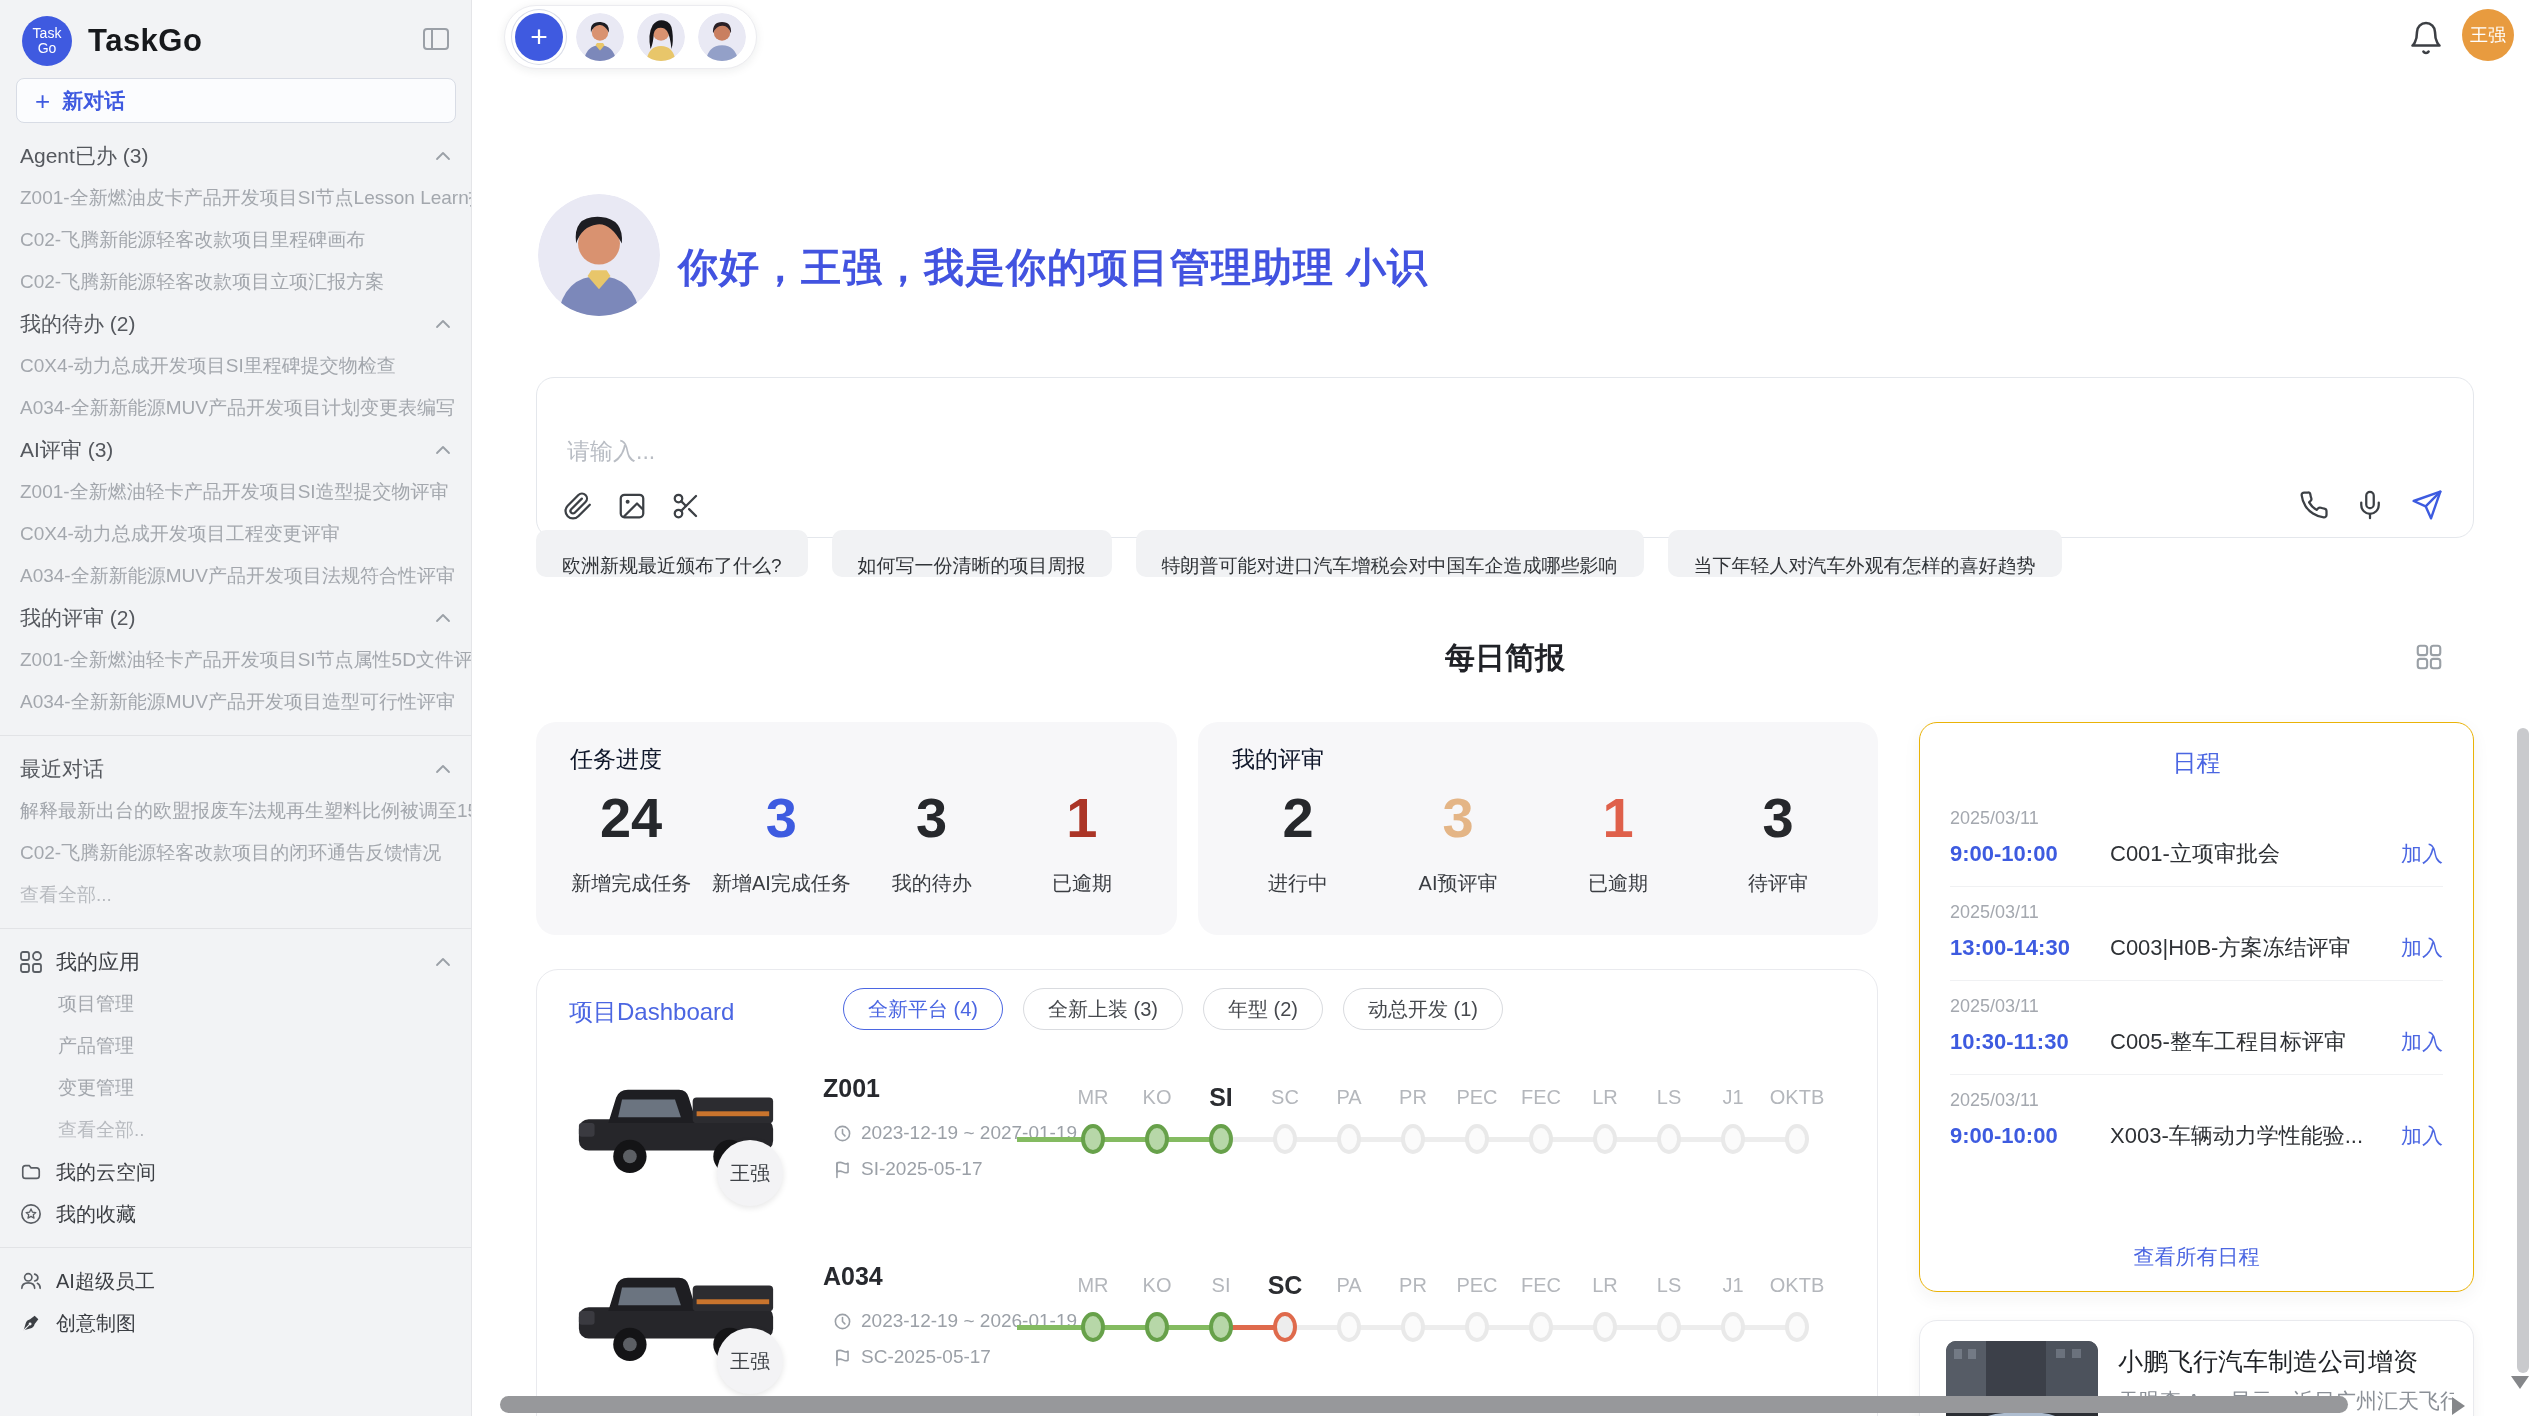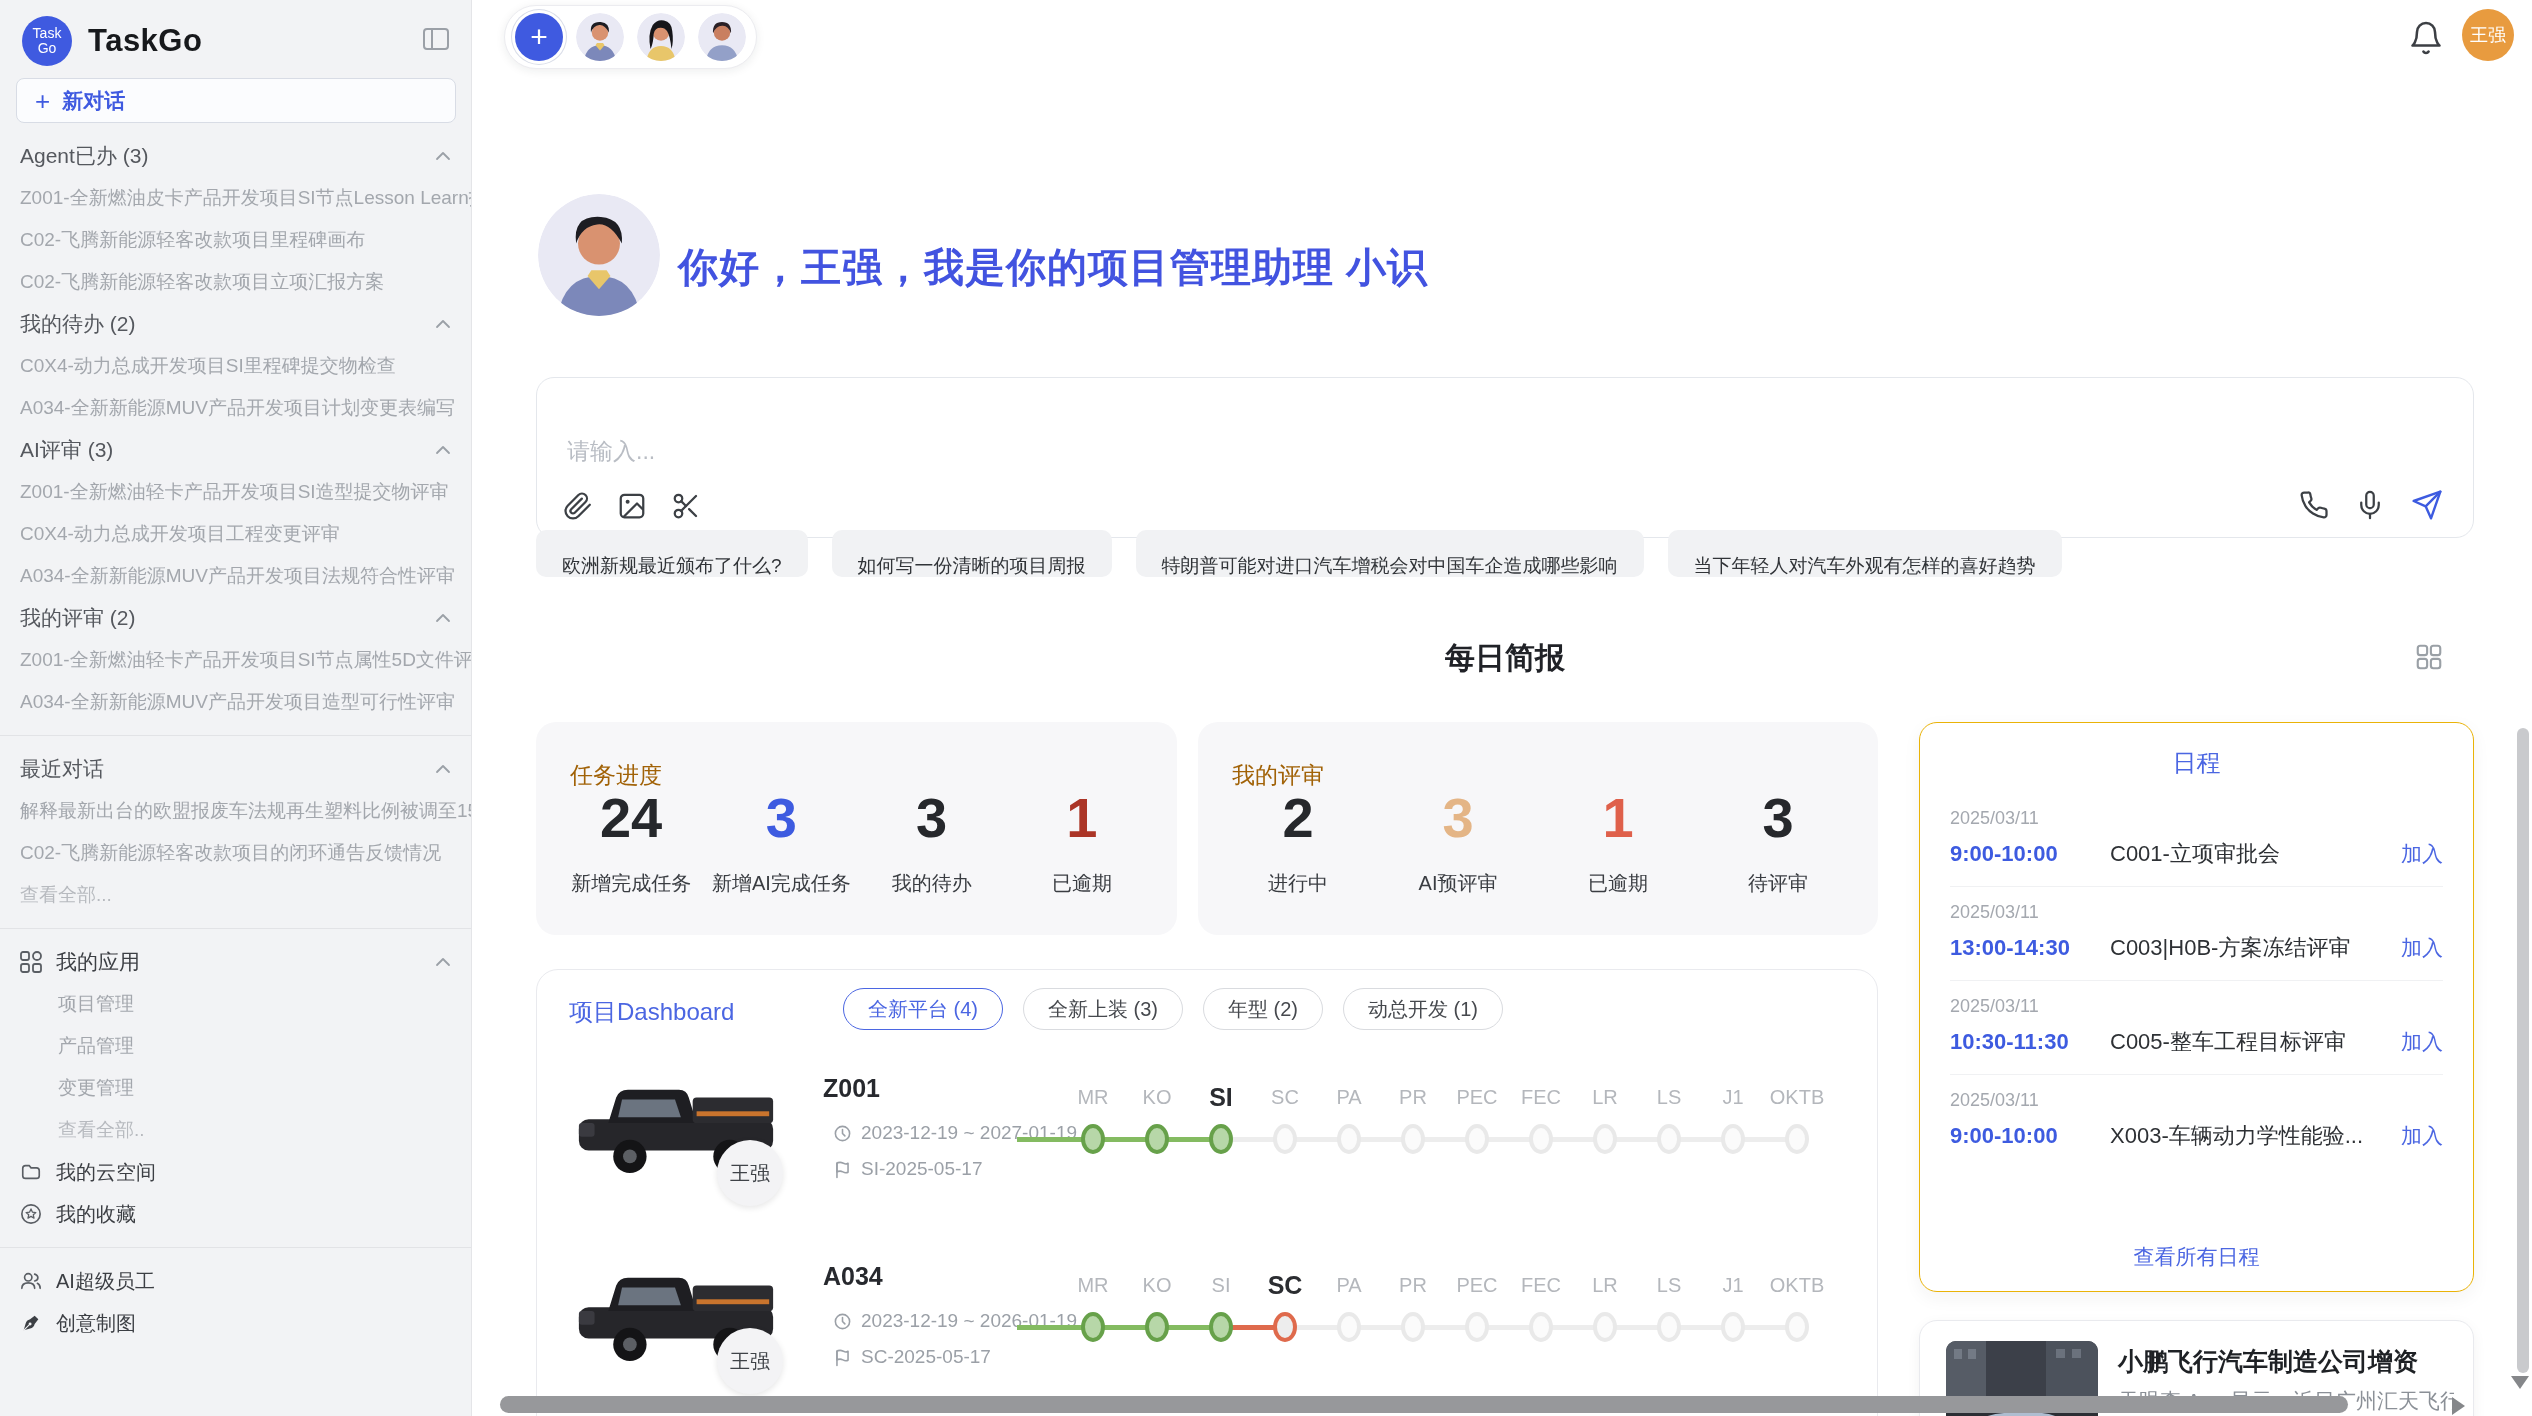--- a/index.html
+++ b/index.html
@@ -96,21 +96,21 @@
   }
 
   
   .briefing-title { position: absolute; left: 536px; top: 638px; width: 1938px; text-align: center; font-size: 30px; font-weight: 700; color: #202227; }
   .briefing-grid { position: absolute; left: 2414px; top: 642px; cursor: pointer; }
 
   
   .stat-card { position: absolute; top: 722px; height: 213px; background: #f7f7f9; border-radius: 20px; }
   .stat-card.c1 { left: 536px; width: 641px; }
   .stat-card.c2 { left: 1198px; width: 680px; }
-  .card-title { position: absolute; left: 34px; top: 22px; font-size: 23px; color: #a16207; margin-top: 16px; }
+  .card-title { position: absolute; left: 34px; top: 22px; font-size: 23px; color: #0f172a; }
   .stats-row { position: absolute; left: 0; right: 0; top: 64px; display: flex; padding: 0 20px; }
   .stat { flex: 1; text-align: center; }
   .stat-value { font-size: 56px; font-weight: 600; line-height: 64px; }
   .stat-label { margin-top: 20px; font-size: 20px; color: #3a3d42; }
 
   
   .schedule-card {
     position: absolute; left: 1919px; top: 722px; width: 555px; height: 570px;
     background: #fff; border: 1px solid #eab308; border-radius: 18px;
     box-shadow: 0 6px 18px rgba(31,35,41,.05);
@@ -165,21 +165,21 @@
   .ms-cell.seg-pending::before { left: -32px; width: 64px; background: #ededed; }
   .ms-cell.lead::before { left: -44px; width: 76px; background: #84bb61; }
 
   
   .news-card {
     position: absolute; left: 1919px; top: 1320px; width: 555px; height: 150px;
     background: #fff; border: 1px solid #e9eaee; border-radius: 18px; overflow: hidden;
     box-shadow: 0 4px 14px rgba(31,35,41,.05);
   }
   .news-img { position: absolute; left: 26px; top: 20px; width: 152px; height: 110px; border-radius: 10px; overflow: hidden; }
-  .news-title { position: absolute; left: 198px; top: 24px; font-size: 25px; font-weight: 700; color: #1e2125; }
+  .news-title { position: absolute; left: 198px; top: 24px; font-size: 25px; font-weight: 400; color: #1e2125; }
   .news-snippet { position: absolute; left: 198px; top: 66px; width: 336px; font-size: 21px; color: #8b9097; white-space: nowrap; overflow: hidden; }
 
   
   .hscroll-thumb { position: absolute; left: 500px; top: 1396px; width: 1848px; height: 17px; border-radius: 9px; background: #97989b; z-index: 60; cursor: pointer; }
   .hscroll-arrow { position: absolute; left: 2452px; top: 1397px; width: 0; height: 0; z-index: 60;
     border-top: 9px solid transparent; border-bottom: 9px solid transparent; border-left: 13px solid #85878a; cursor: pointer; }
   .vscroll-thumb { position: absolute; left: 2517px; top: 728px; width: 12px; height: 645px; border-radius: 6px; background: #c9cacd; z-index: 60; cursor: pointer; }
   .vscroll-arrow { position: absolute; left: 2511px; top: 1376px; width: 0; height: 0; z-index: 60;
     border-left: 9px solid transparent; border-right: 9px solid transparent; border-top: 13px solid #85878a; cursor: pointer; }
 

